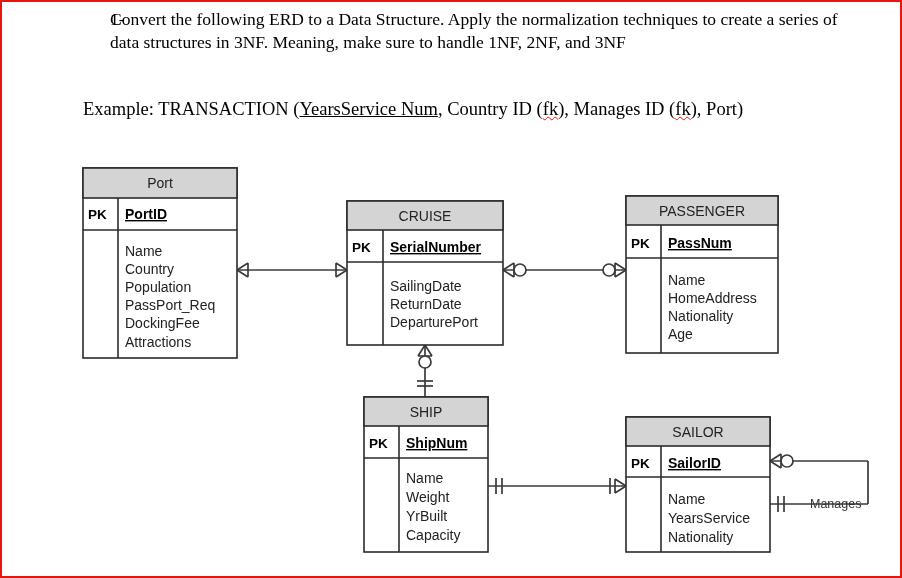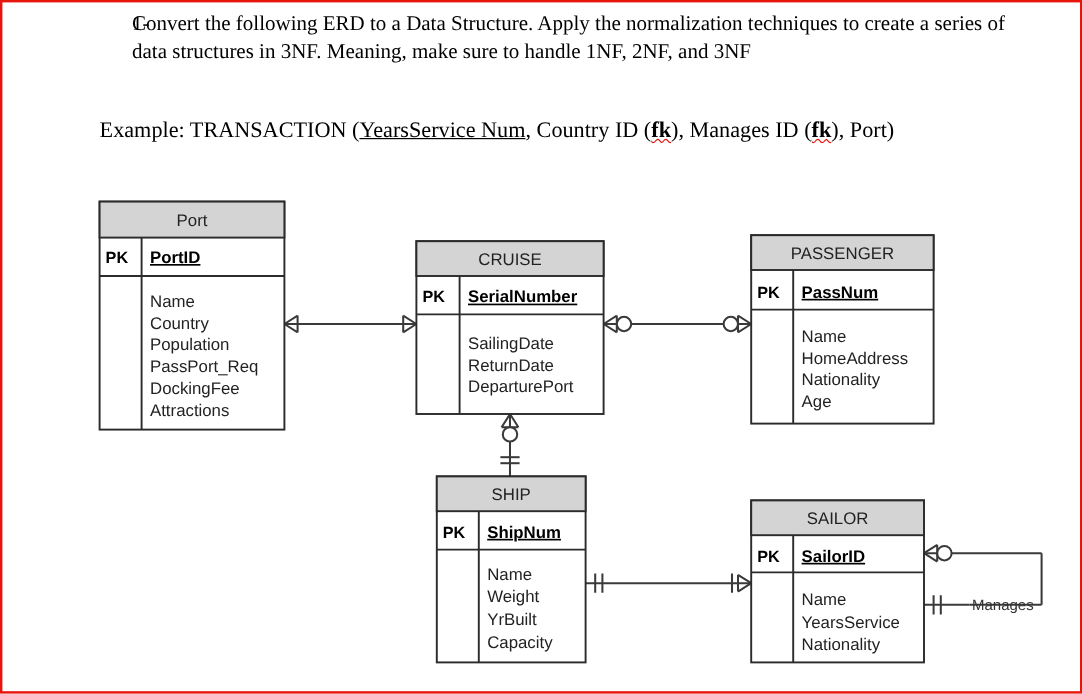--- a/index.html
+++ b/index.html
@@ -36,21 +36,20 @@
     color:#000;
     white-space:nowrap;
   }
   .u{ text-decoration:underline; }
   .sq{
     position:relative;
     text-decoration: underline;
     text-decoration-color:#e8150d;
     text-decoration-style: wavy;
     text-decoration-thickness:1px;
-    font-weight:bold;
   }
 
   
   svg.erd{position:absolute;left:0;top:0;width:898px;height:574px;}
   .ebox{fill:#ffffff;stroke:#2b2b2b;stroke-width:1.6;}
   .ehead{fill:#d4d4d4;stroke:#2b2b2b;stroke-width:1.6;}
   .eline{stroke:#2b2b2b;stroke-width:1.6;}
   .conn{stroke:#3a3a3a;stroke-width:1.7;fill:none;}
   .crow{stroke:#3a3a3a;stroke-width:1.7;fill:none;}
   .circ{stroke:#3a3a3a;stroke-width:1.7;fill:#ffffff;}

